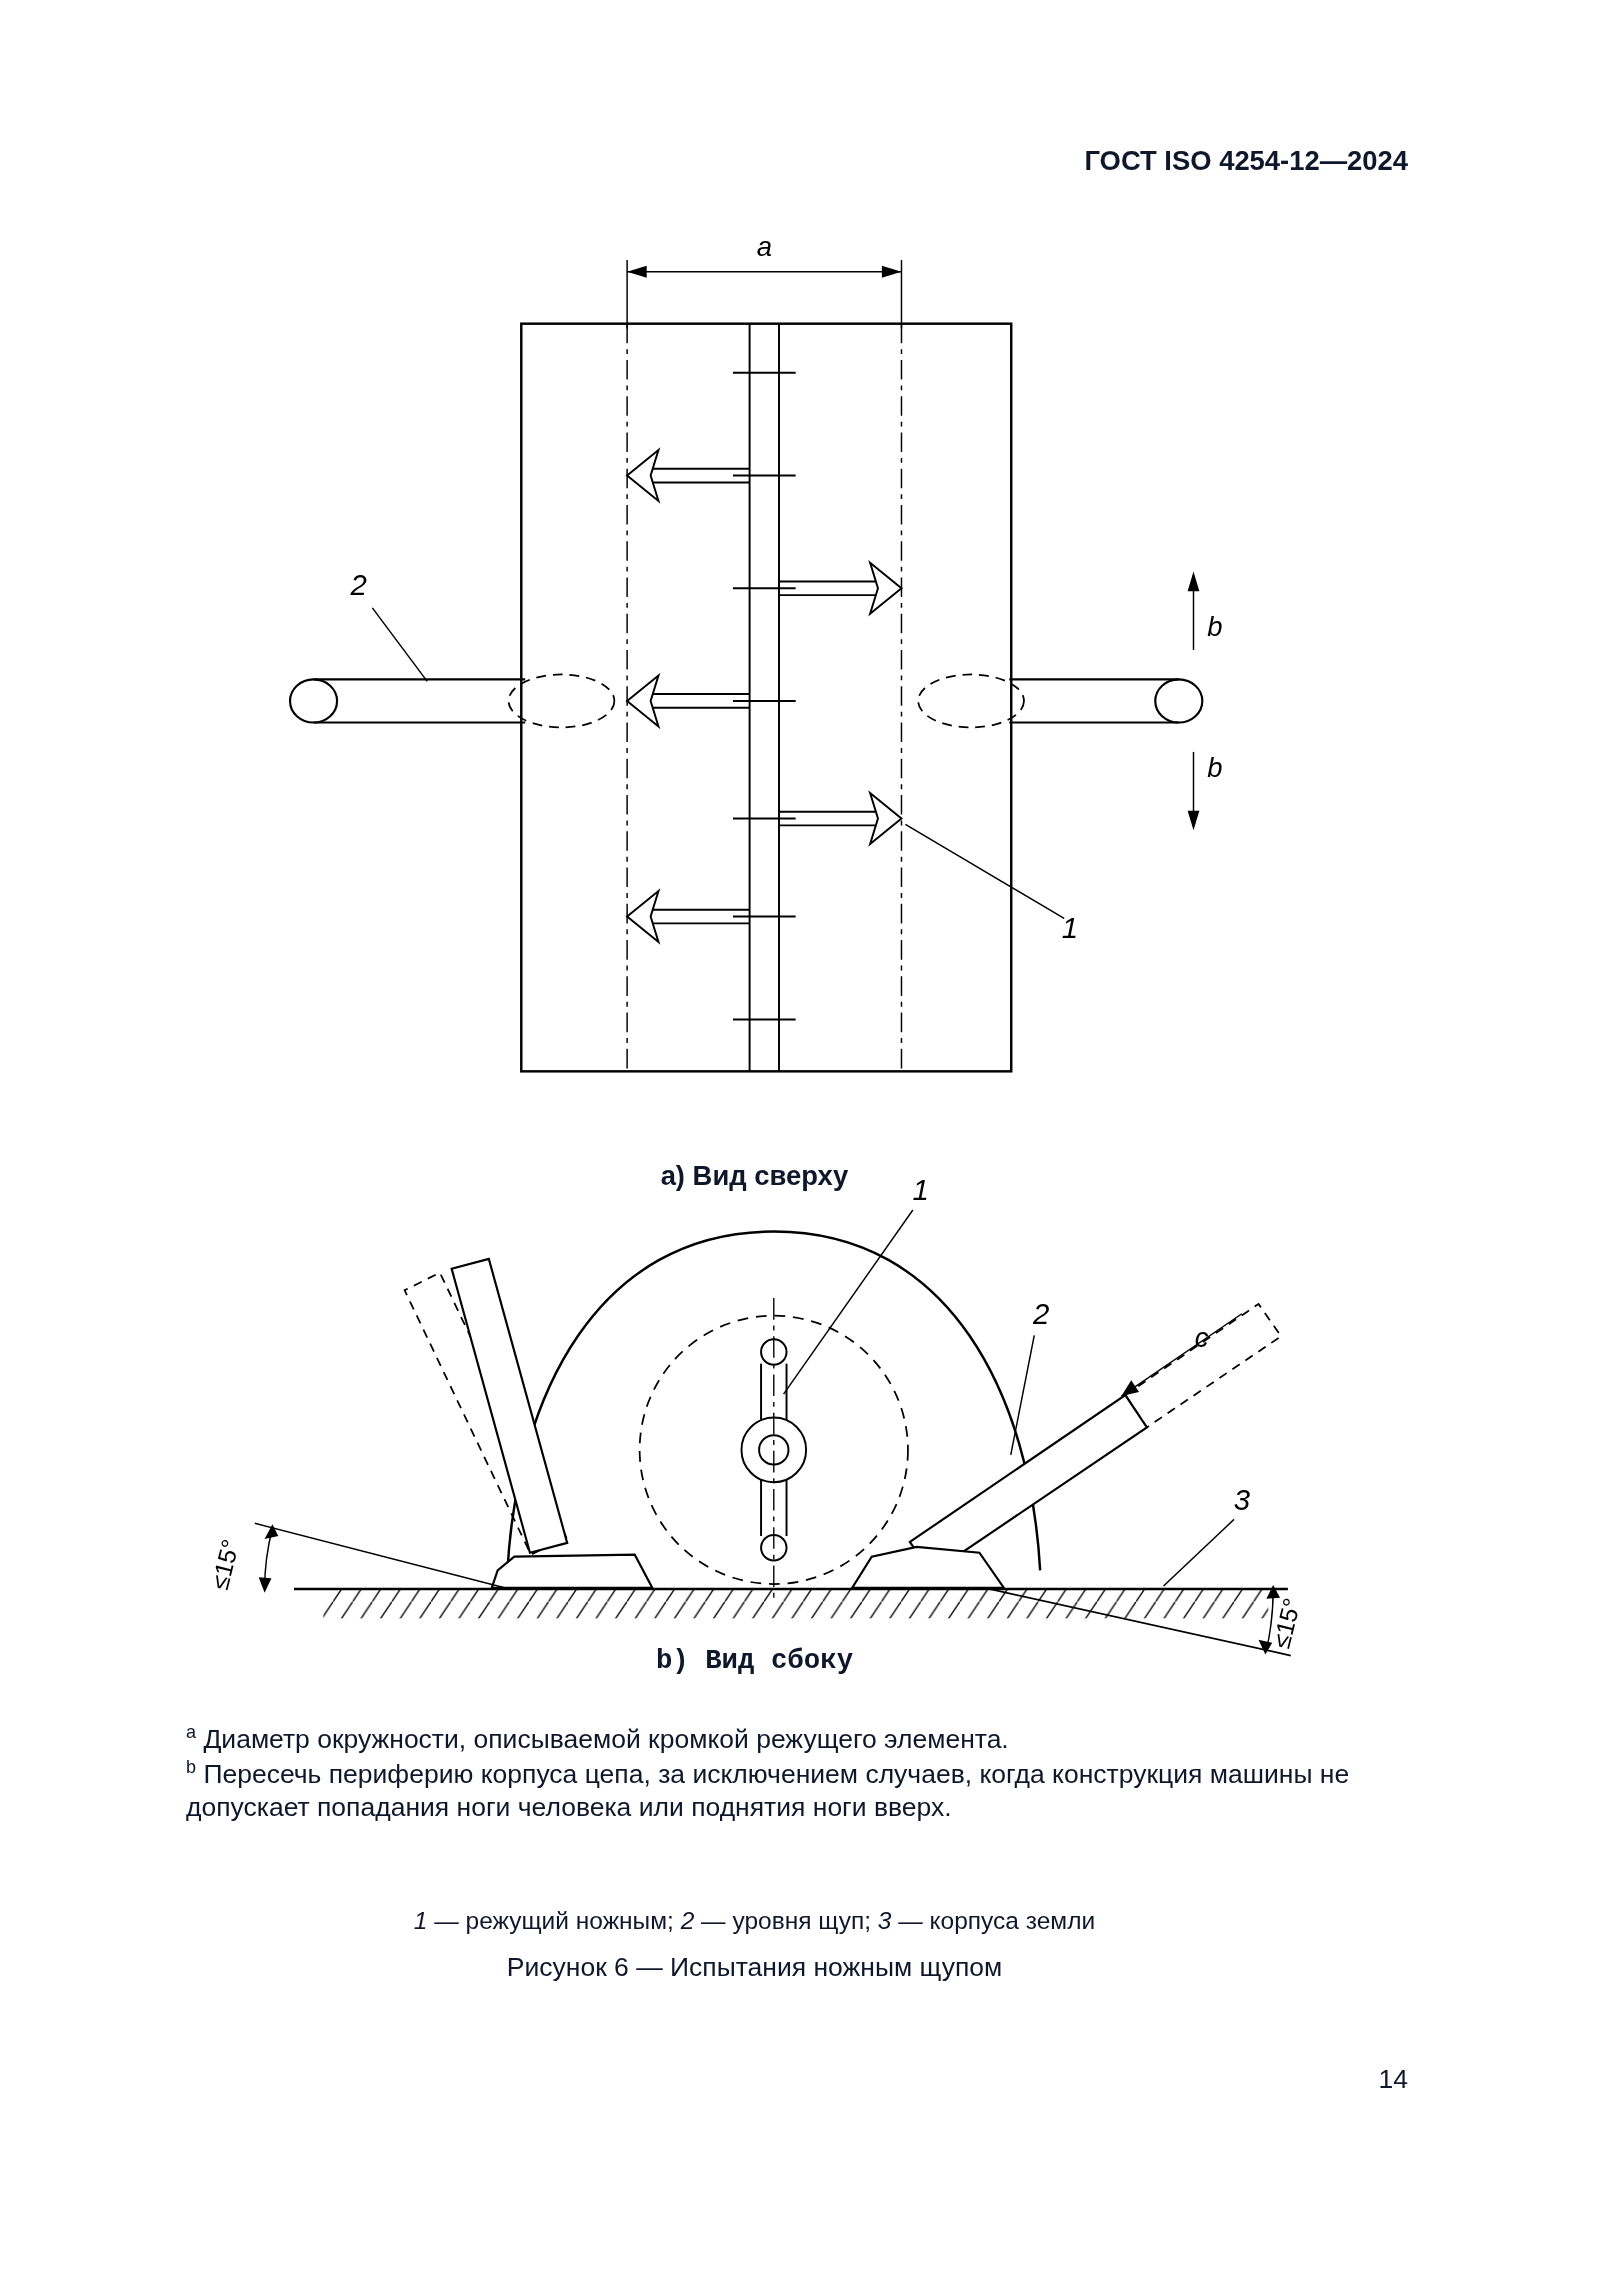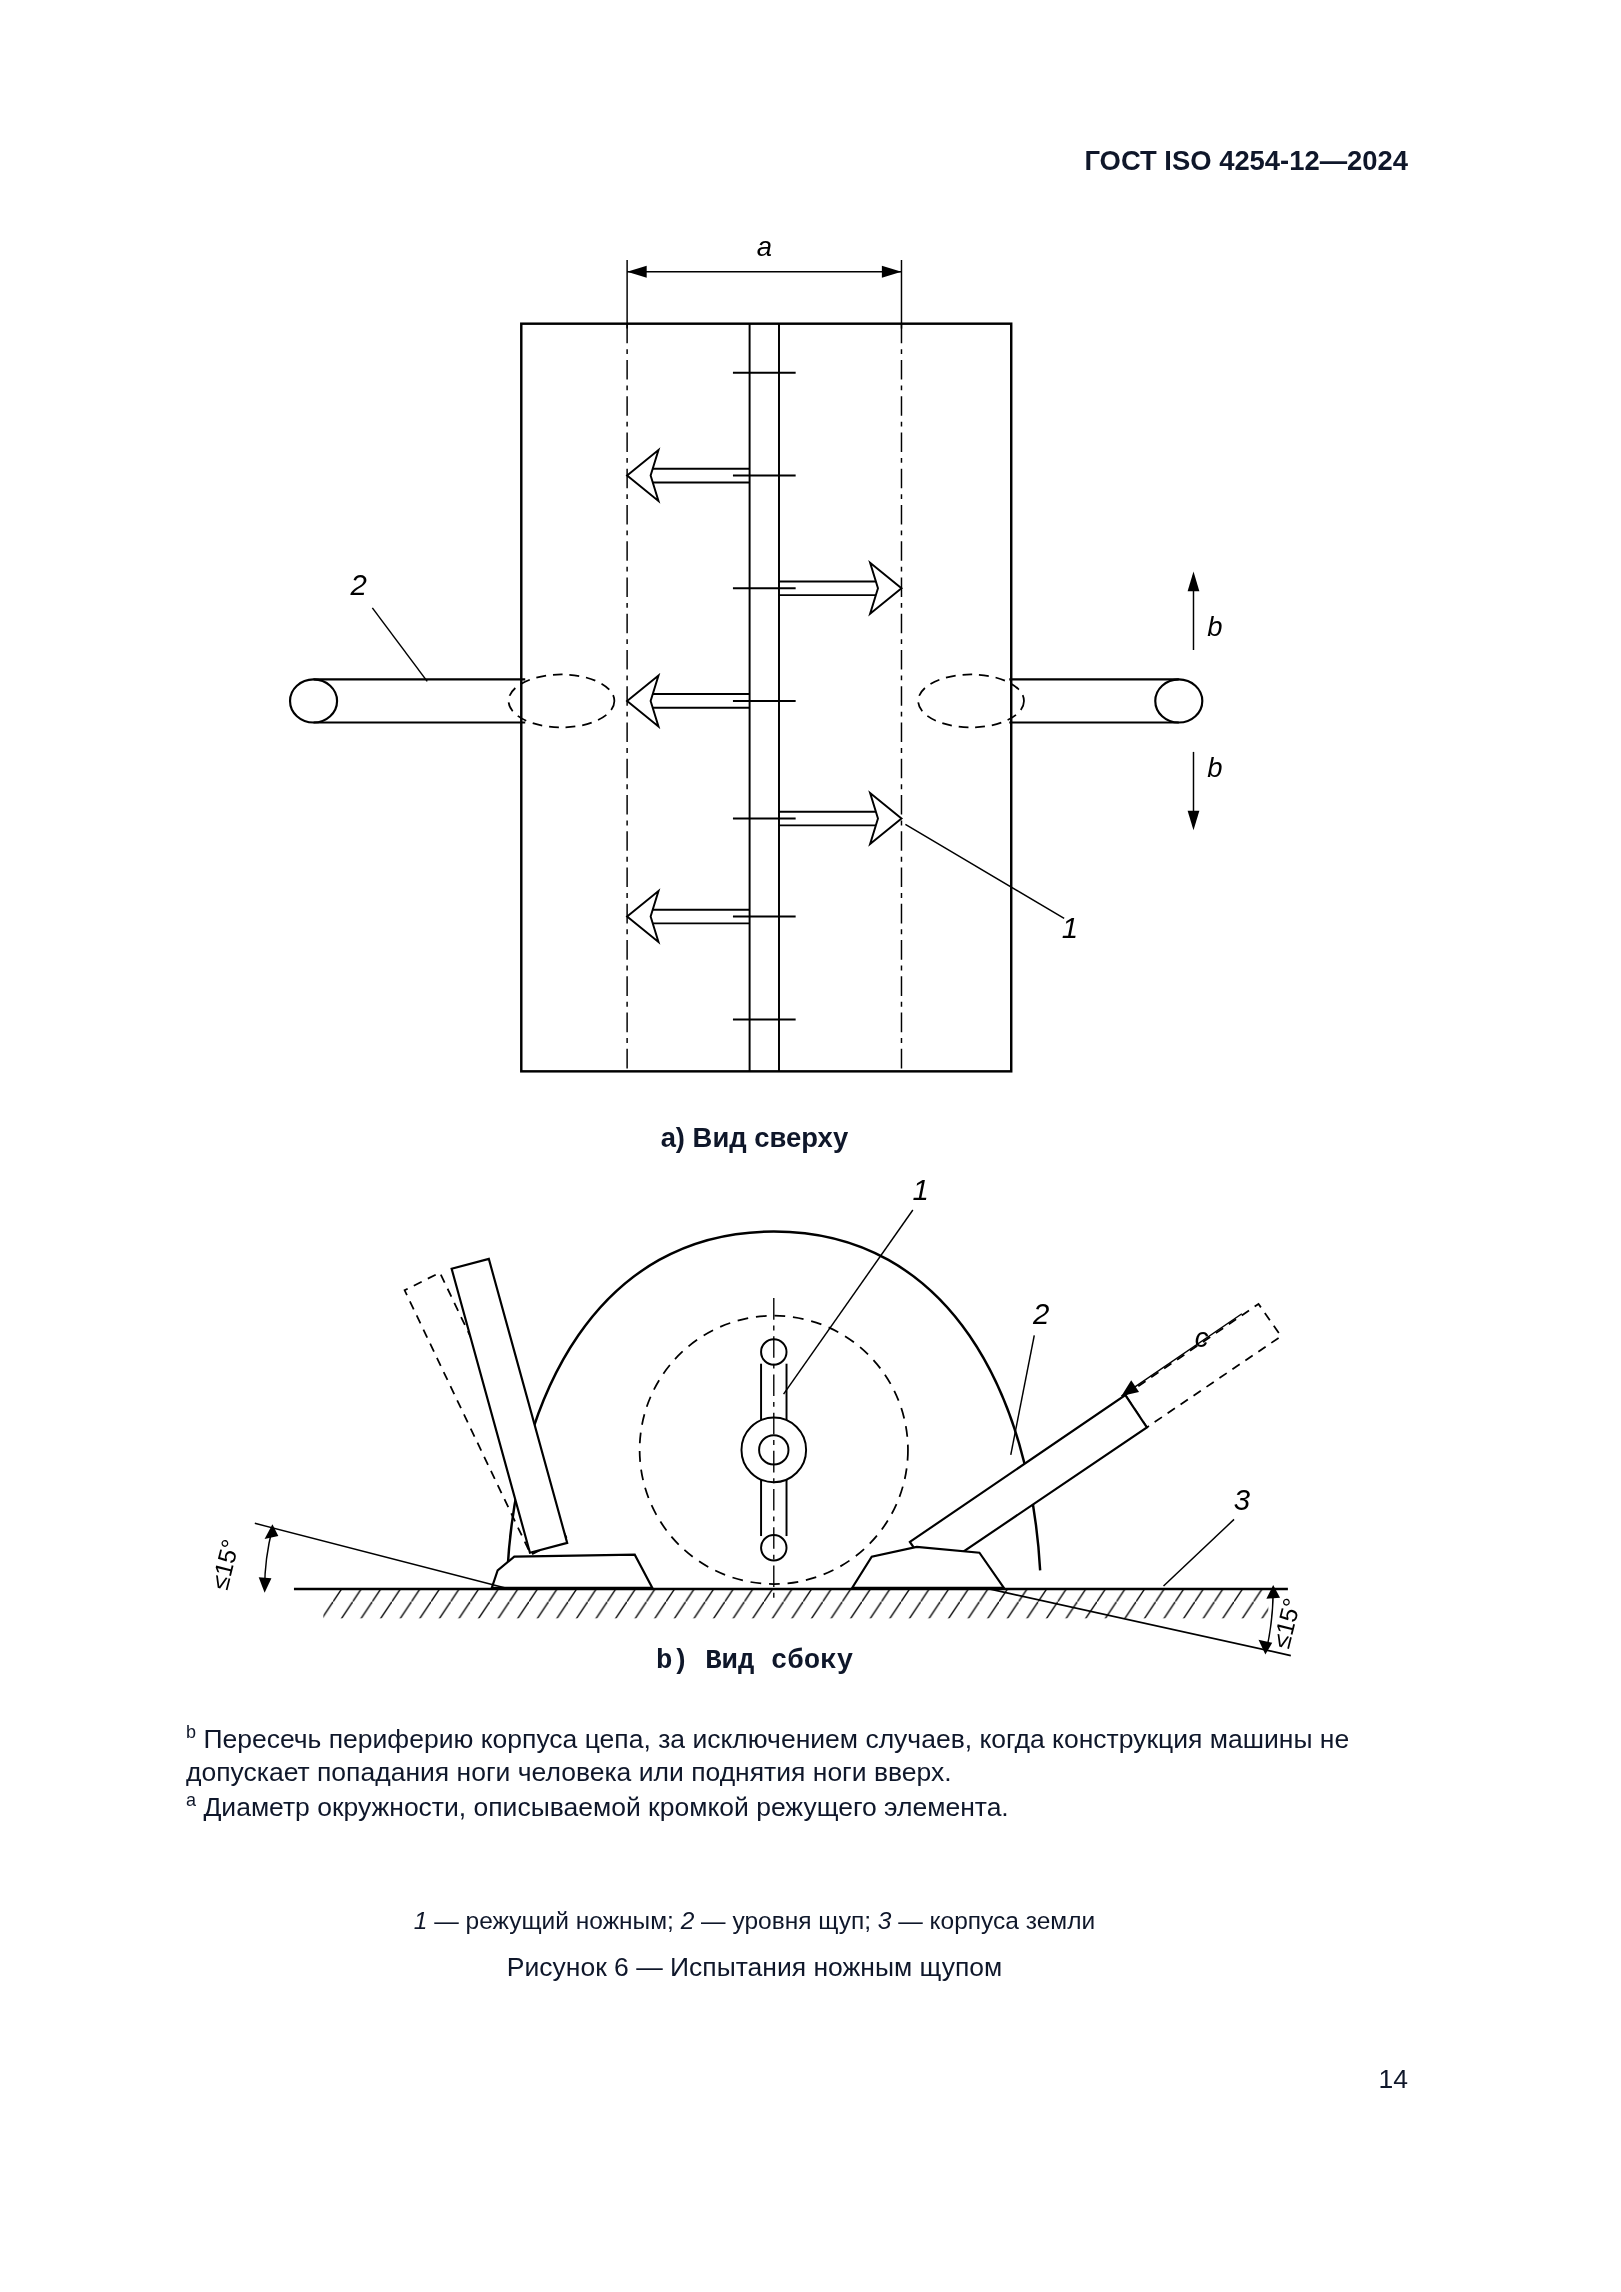--- a/index.html
+++ b/index.html
@@ -143,21 +143,21 @@
       <text class="num" x="126" y="392" text-anchor="middle">2</text>
       <line class="ln" x1="140" y1="405" x2="196" y2="480" stroke-width="1.5"></line>
     </g>
 
     <g>
       <text class="num" x="852" y="742" text-anchor="middle">1</text>
       <line class="ln" x1="846" y1="722" x2="684" y2="626" stroke-width="1.5"></line>
     </g>
   </svg>
 
-  <div class="abs view-caption" style="top:1122px;">а) Вид сверху</div>
+  <div class="abs view-caption" style="top:1160px;">а) Вид сверху</div>
 
   <svg class="abs" style="left:176px;top:1161px;" width="1176" height="519" viewBox="0 0 1200 530">
     <defs>
       <pattern id="hatch" width="20" height="30" patternUnits="userSpaceOnUse">
         <line x1="0" y1="30" x2="20" y2="0" stroke="#000" stroke-width="1.4"></line>
       </pattern>
     </defs>
 
     <g>
       <path class="ln" d="M 338 418 C 348 240, 430 72, 610 72 C 790 72, 872 240, 882 418" stroke-width="2.5"></path>
@@ -232,22 +232,22 @@
 
     <g>
       <text class="num" x="1088" y="356" text-anchor="middle">3</text>
       <line class="ln" x1="1080" y1="366" x2="1008" y2="434" stroke-width="1.5"></line>
     </g>
   </svg>
 
   <div class="abs view-caption" style="top:1645px;font-family:Liberation Mono, monospace;">b) Вид сбоку</div>
 
   <div class="abs footnotes">
+    <p><sup>a</sup><span> Диаметр окружности, описываемой кромкой режущего элемента.</span></p>
     <p><sup>b</sup><span> Пересечь периферию корпуса цепа, за исключением случаев, когда конструкция машины не допускает попадания ноги человека или поднятия ноги вверх.</span></p>
-    <p><sup>a</sup><span> Диаметр окружности, описываемой кромкой режущего элемента.</span></p>
   </div>
 
   <div class="abs legend-line">
     <span class="it">1</span><span> — режущий ножным; </span><span class="it">2</span><span> — уровня щуп; </span><span class="it">3</span><span> — корпуса земли</span>
   </div>
 
   <div class="abs fig-caption">Рисунок 6 — Испытания ножным щупом</div>
 
   <div class="abs page-number">14</div>
 

